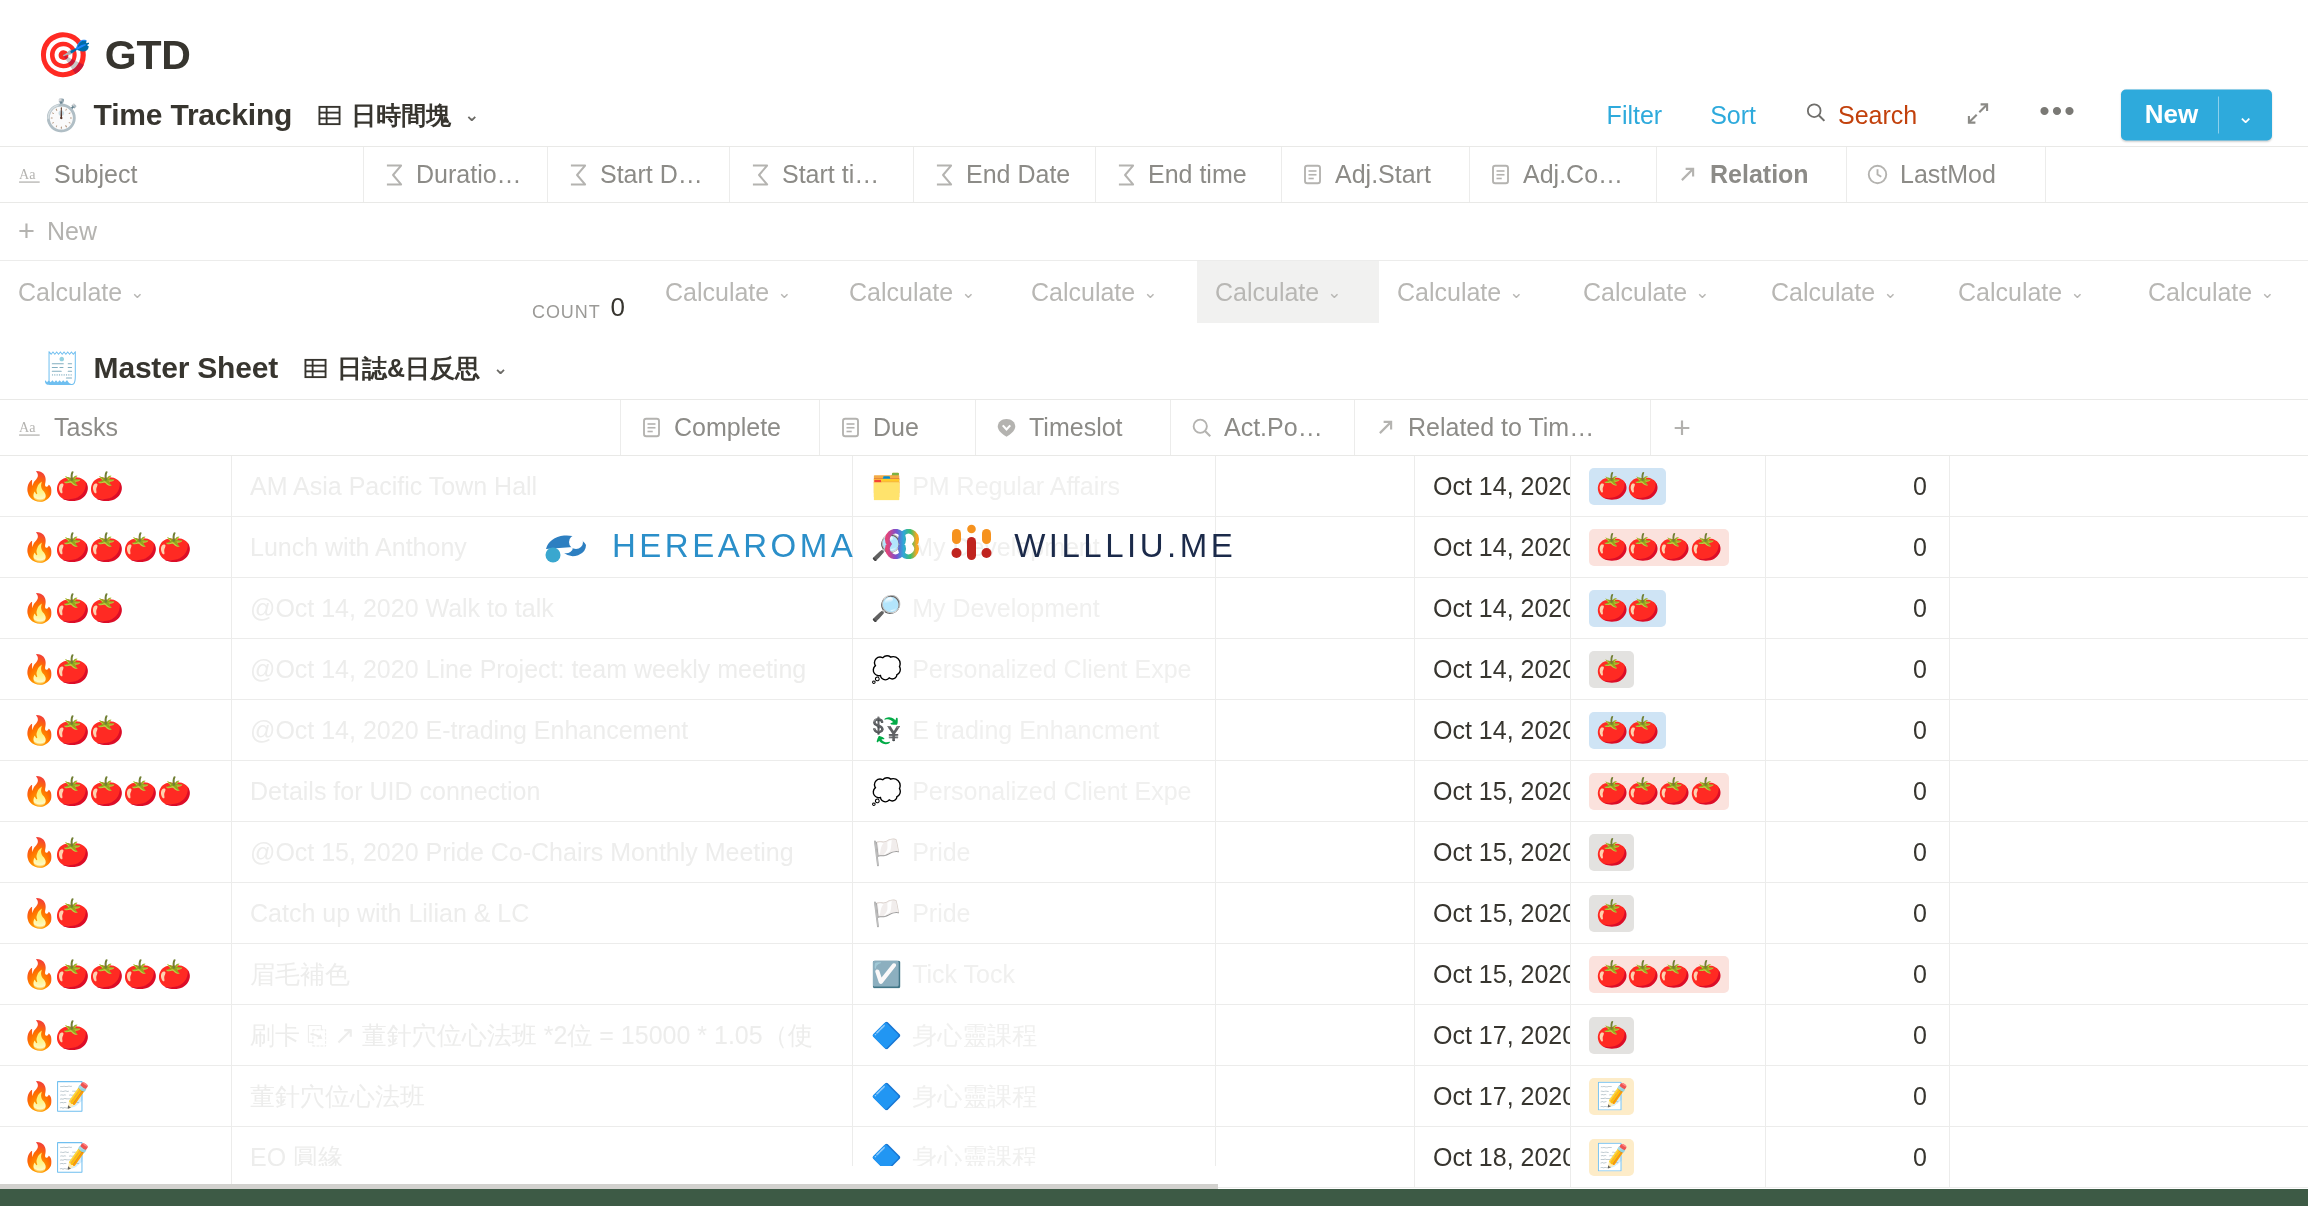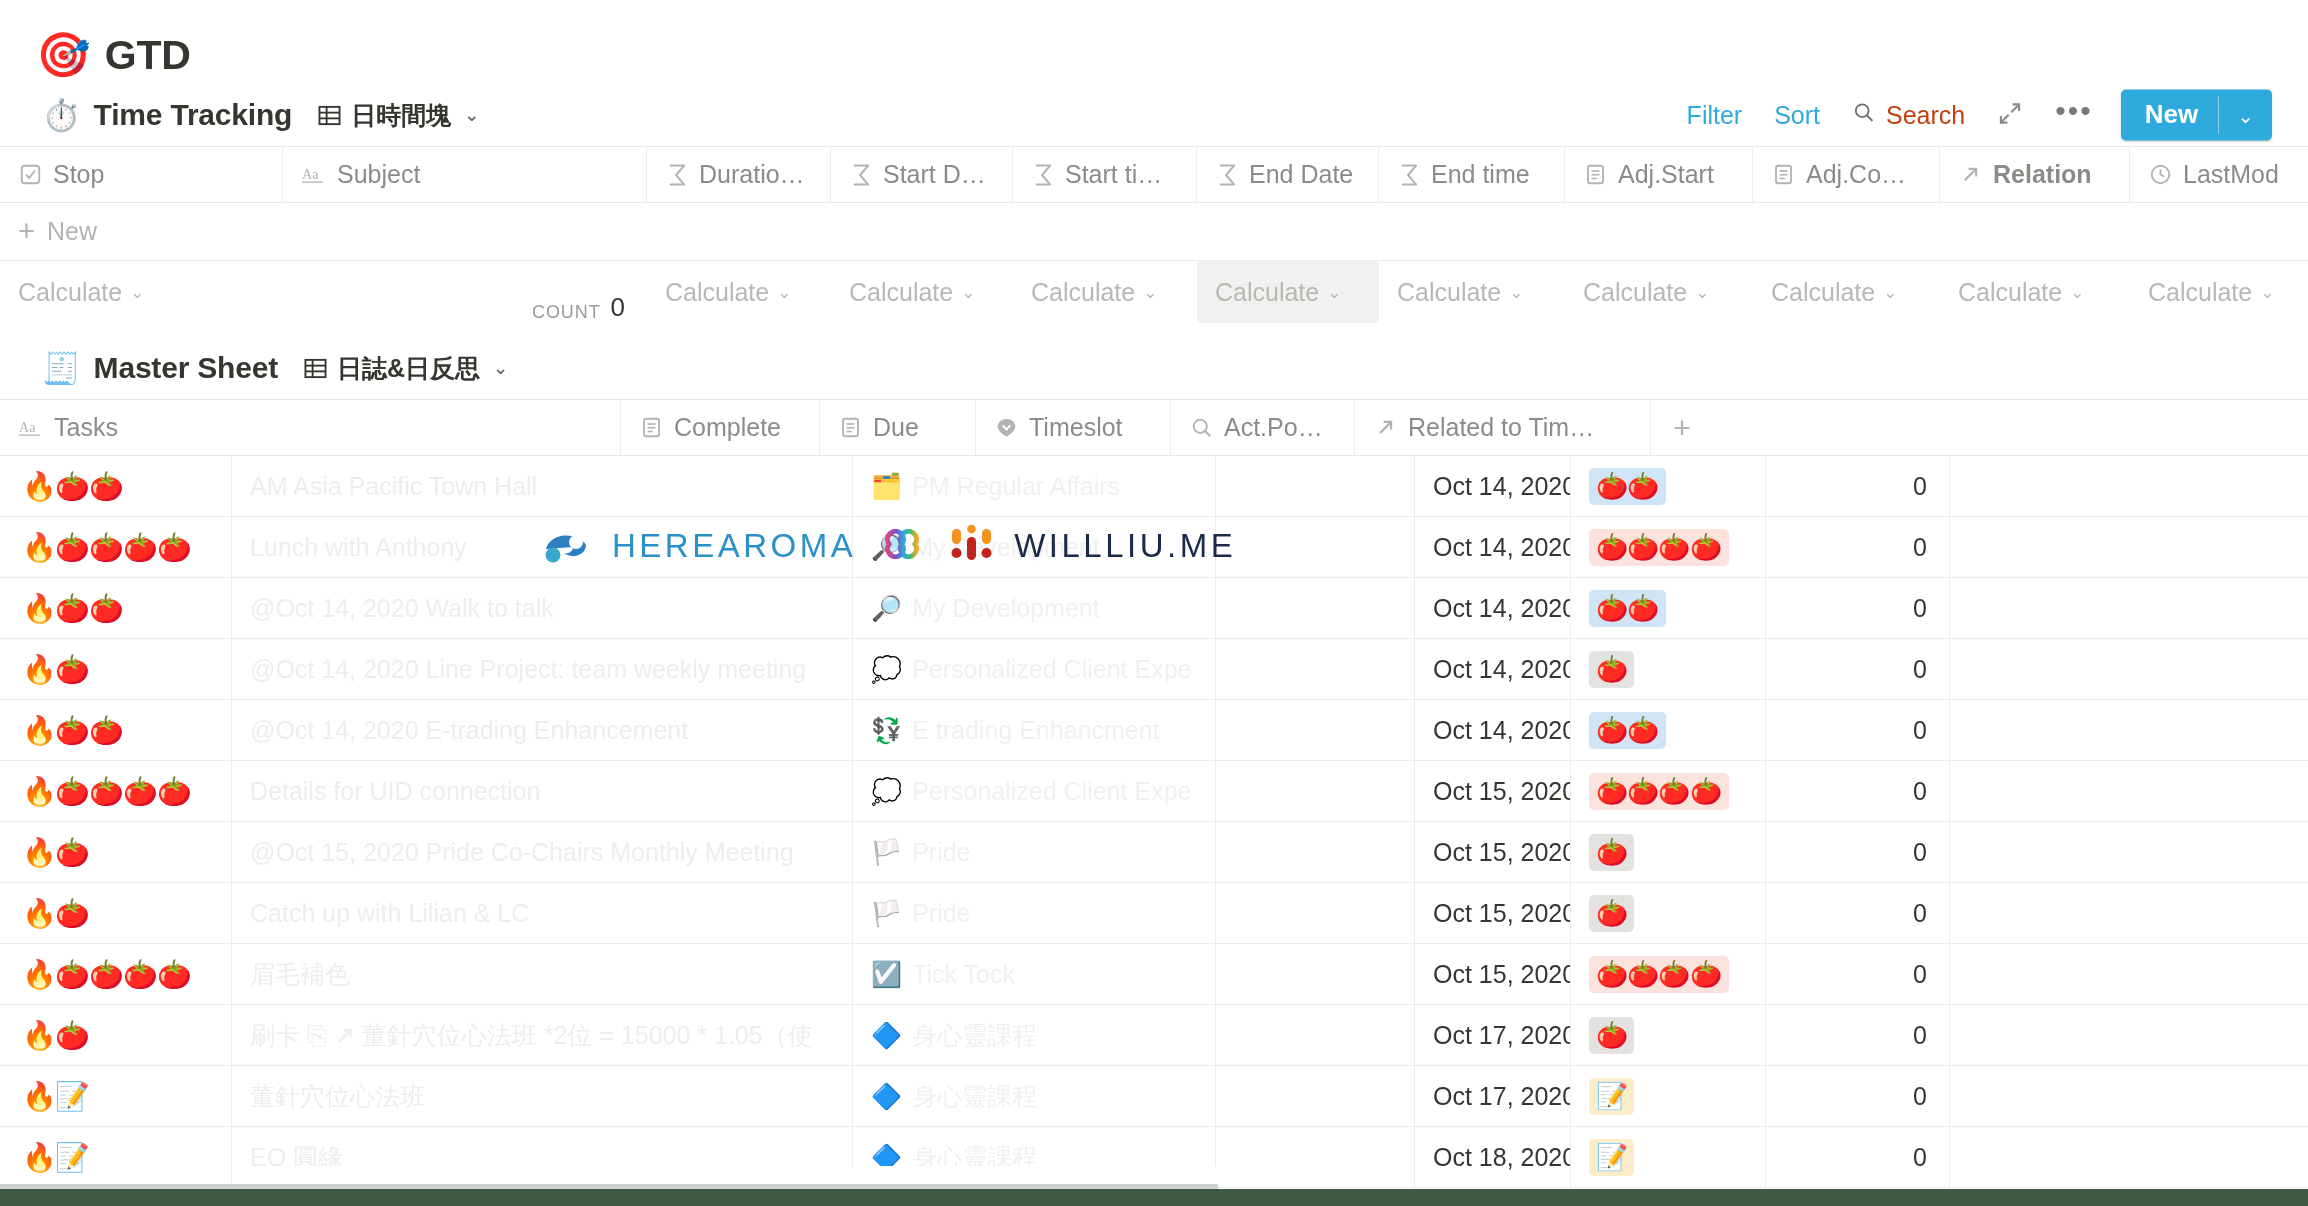--- a/index.html
+++ b/index.html
@@ -38,21 +38,21 @@
   .view-tab {
     display: flex; align-items: center; gap: 10px;
     font-size: 25px; color: #37352f; font-weight: 600;
     cursor: pointer;
   }
   .view-tab .grid-ic { width: 23px; height: 23px; display:inline-block; }
   .view-chev { font-size: 18px; color: #6b6a66; margin-left: 3px; }
 
   .toolbar {
     position: absolute; right: 36px; top: 50%; transform: translateY(-50%);
-    display: flex; align-items: center; gap: 0;
+    display: flex; align-items: center; gap: 16px;
   }
   .tb-link {
     font-size: 25px; color: #2eaadc; padding: 0 16px; cursor: pointer;
     font-weight: 400;
   }
   .tb-search {
     display: flex; align-items: center; gap: 10px;
     font-size: 25px; color: #c2410c; padding: 0 16px; cursor: pointer;
   }
   .tb-icon-btn {
@@ -219,29 +219,20 @@
       <span class="new-btn">
         <span class="nb-label">New</span>
         <span class="nb-div"></span>
         <span class="nb-chev">⌄</span>
       </span>
     </div>
   </div>
 
   <div class="tbl">
     <div class="hdr-row" id="tt-hdr">
-        <div class="hdr-cell" style="width: 283px; flex: 0 0 283px;">
-          <span class="ic">
-            <svg width="25" height="25" viewBox="0 0 20 20">
-              <rect x="3" y="3" width="14" height="14" rx="2.5" fill="none" stroke="#b4b3b0" stroke-width="1.5"></rect>
-              <path d="M6.5 10.2 L9 12.6 L13.6 6.8" fill="none" stroke="#b4b3b0" stroke-width="1.5"></path>
-            </svg>
-          </span>
-          <span>Stop</span>
-        </div>
         <div class="hdr-cell" style="width: 364px; flex: 0 0 364px;">
           <span class="ic">
             <svg width="26" height="25" viewBox="0 0 24 20">
               <text x="1" y="14" font-family="Liberation Serif, serif" font-size="13" fill="#b4b3b0">Aa</text>
               <line x1="1" y1="17" x2="20" y2="17" stroke="#b4b3b0" stroke-width="1.2"></line>
             </svg>
           </span>
           <span>Subject</span>
         </div>
         <div class="hdr-cell" style="width: 184px; flex: 0 0 184px;">

